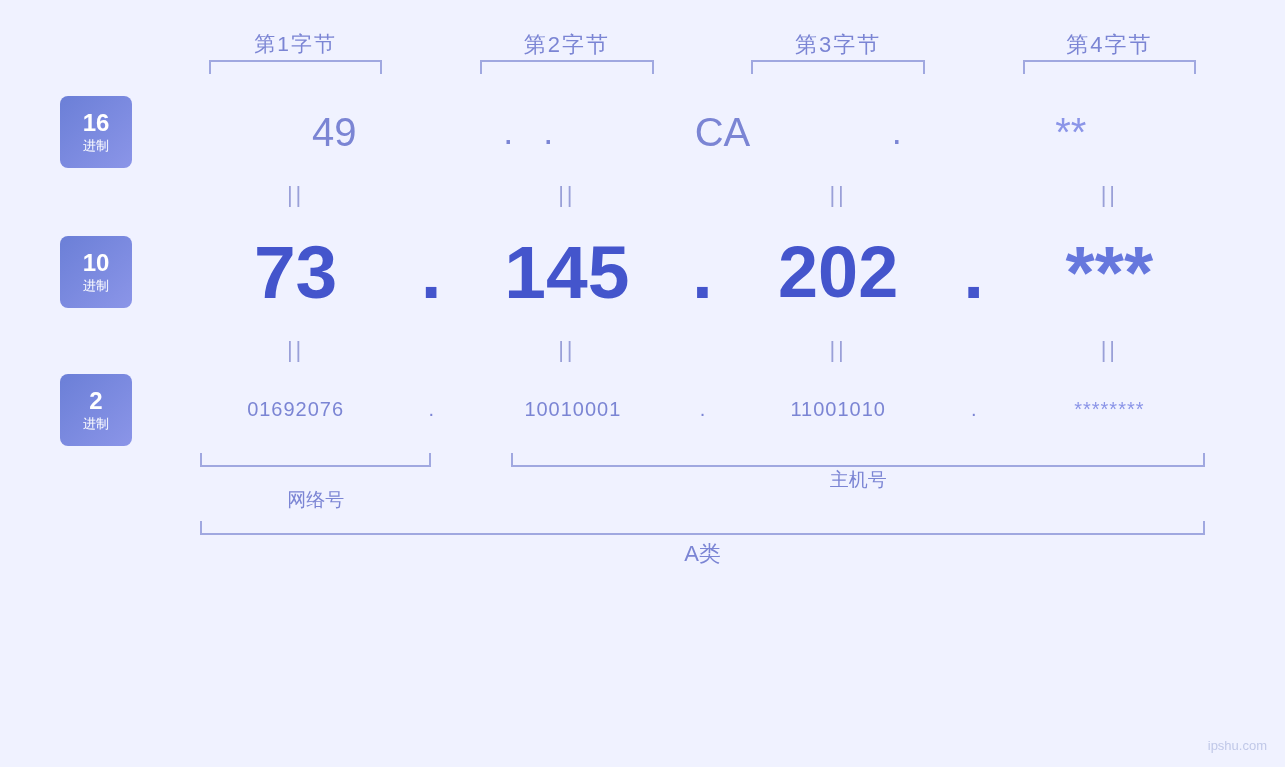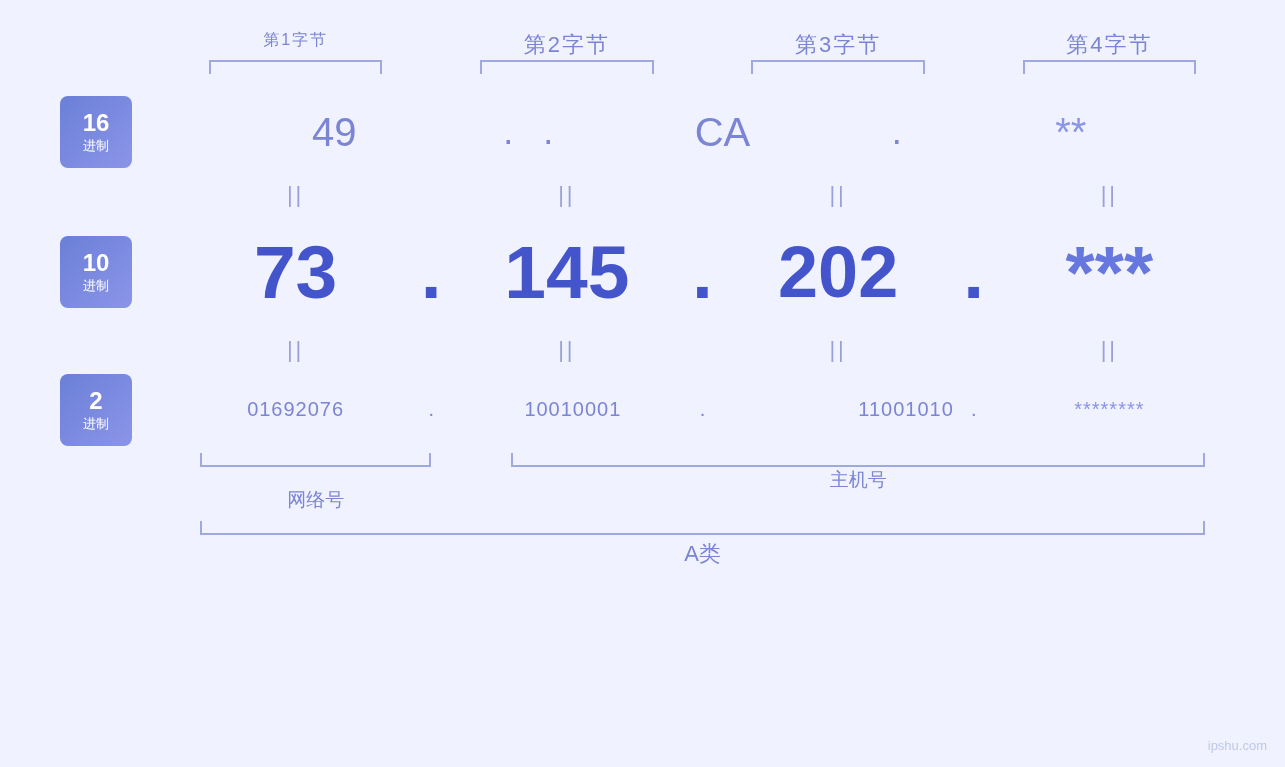--- a/index.html
+++ b/index.html
@@ -23,21 +23,21 @@
       position: relative;
     }
   </style>
 </head>
 <body>
 
 <div class="container">
 
   <div style="display:flex; width:100%; margin-bottom:0;">
     <div style="width:120px;"></div>
-    <div style="flex:1; text-align:center; color:#7b85d4; font-size:16px; letter-spacing:2px;">第1字节</div>
+    <div style="flex:1; text-align:center; color:#7b85d4; font-size:21px; letter-spacing:2px;">第1字节</div>
     <div style="width:40px;"></div>
     <div style="flex:1; text-align:center; color:#7b85d4; font-size:22px; letter-spacing:2px;">第2字节</div>
     <div style="width:40px;"></div>
     <div style="flex:1; text-align:center; color:#7b85d4; font-size:22px; letter-spacing:2px;">第3字节</div>
     <div style="width:40px;"></div>
     <div style="flex:1; text-align:center; color:#7b85d4; font-size:22px; letter-spacing:2px;">第4字节</div>
   </div>
 
   <div style="display:flex; width:100%; margin-bottom:18px;">
     <div style="width:120px;"></div>
@@ -165,21 +165,21 @@
     </div>
     <div style="width:40px; display:flex; align-items:center; justify-content:center;">
       <span style="color:#7b85d4; font-size:20px;">.</span>
     </div>
     <div style="flex:1; display:flex; align-items:center; justify-content:center;">
       <span style="color:#7b85d4; font-size:20px; letter-spacing:1px;margin-left:12px;">10010001</span>
     </div>
     <div style="width:40px; display:flex; align-items:center; justify-content:center;">
       <span style="color:#7b85d4; font-size:20px;">.</span>
     </div>
-    <div style="flex:1; display:flex; align-items:center; justify-content:flex-end;">
+    <div style="flex:1; display:flex; align-items:center; justify-content:center;">
       <span style="color:#7b85d4; font-size:20px; letter-spacing:1px;">11001010</span>
     </div>
     <div style="width:40px; display:flex; align-items:center; justify-content:center;">
       <span style="color:#7b85d4; font-size:20px;">.</span>
     </div>
     <div style="flex:1; display:flex; align-items:center; justify-content:center;">
       <span style="color:#8b95e8; font-size:20px; letter-spacing:1px;">********</span>
     </div>
   </div>
 

